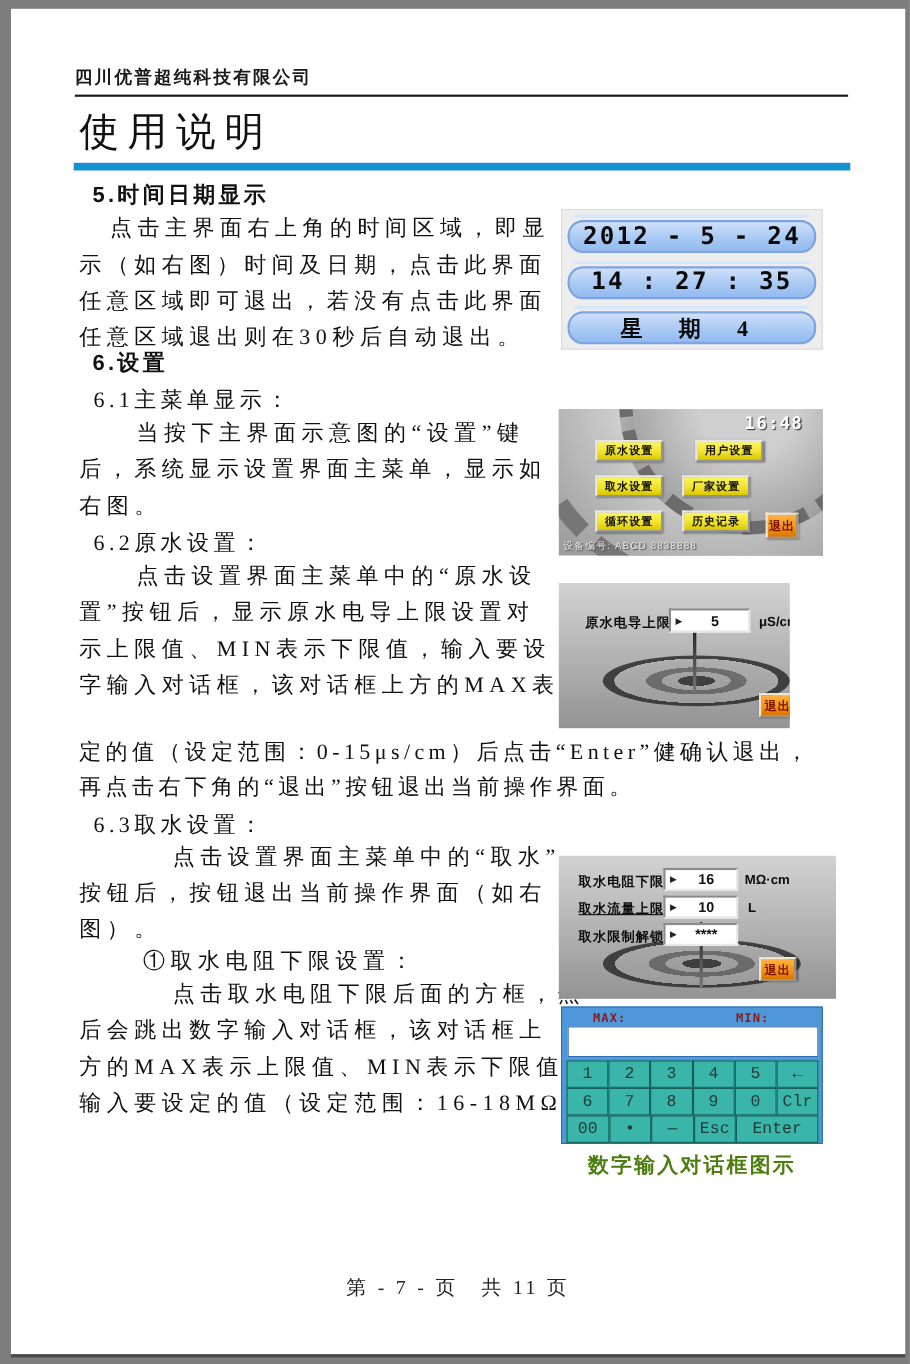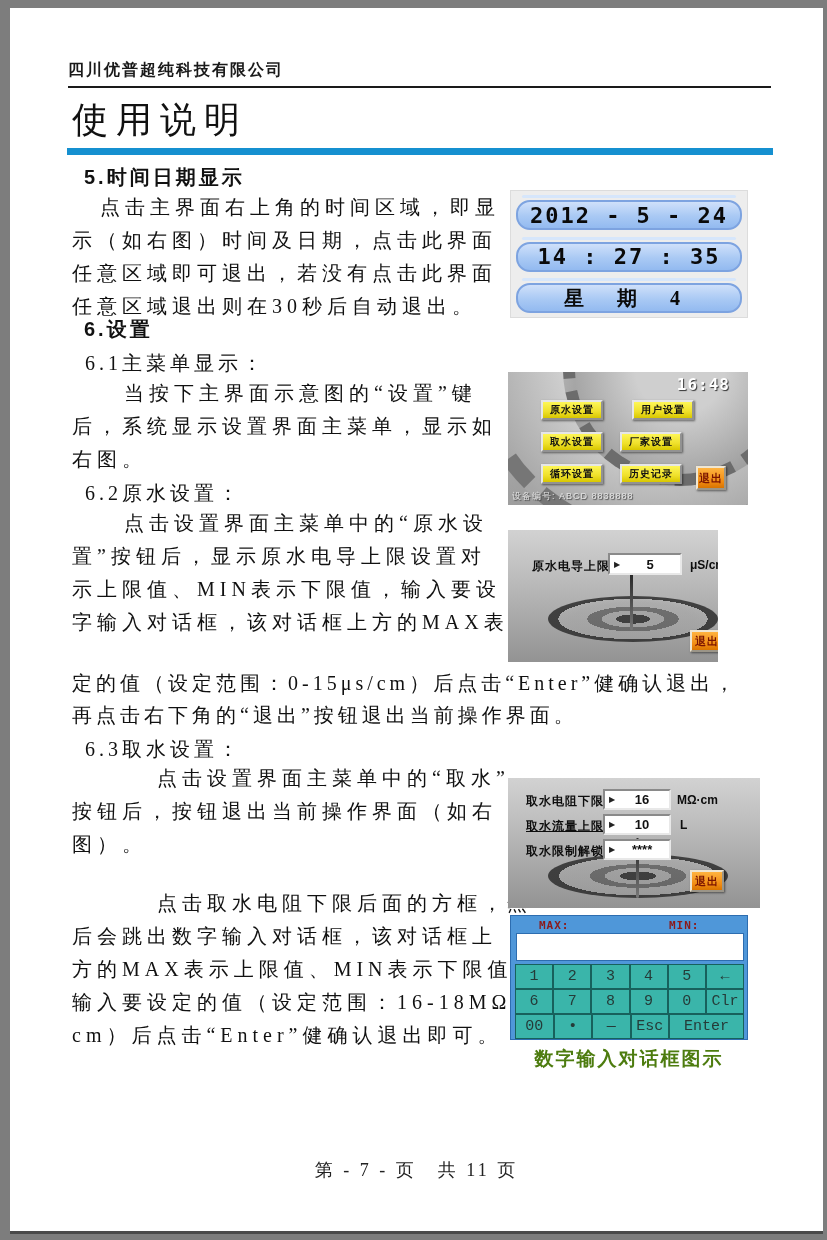--- a/index.html
+++ b/index.html
@@ -98,26 +98,26 @@
       <div class="line">定的值（设定范围：0-15μs/cm）后点击“Enter”健确认退出，</div>
       <div class="line">再点击右下角的“退出”按钮退出当前操作界面。</div>
     </div>
 
     <div class="abs h-reg" style="left:75px;top:728px;">6.3取水设置：</div>
     <div class="abs col" style="top:757px;">
       <div class="line" style="padding-left:85px;">点击设置界面主菜单中的“取水”</div>
       <div class="line">按钮后，按钮退出当前操作界面（如右</div>
       <div class="line">图）。</div>
     </div>
+    <div class="abs line" style="left:62px;top:852px;padding-left:58px;width:448px;">①取水电阻下限设置：</div>
     <div class="abs col" style="top:882px;">
       <div class="line" style="padding-left:85px;">点击取水电阻下限后面的方框，然</div>
       <div class="line">后会跳出数字输入对话框，该对话框上</div>
       <div class="line">方的MAX表示上限值、MIN表示下限值，</div>
       <div class="line">输入要设定的值（设定范围：16-18MΩ.</div>
-      <div class="line">cm）后点击“Enter”健确认退出即可。</div>
     </div>
 
     <div class="abs fig fig-dt">
       <div>
         <div class="pill-sliver"></div>
         <div class="pill">
             <span class="seg">2012 - 5 - 24</span>
           </div>
       </div>
       <div>

